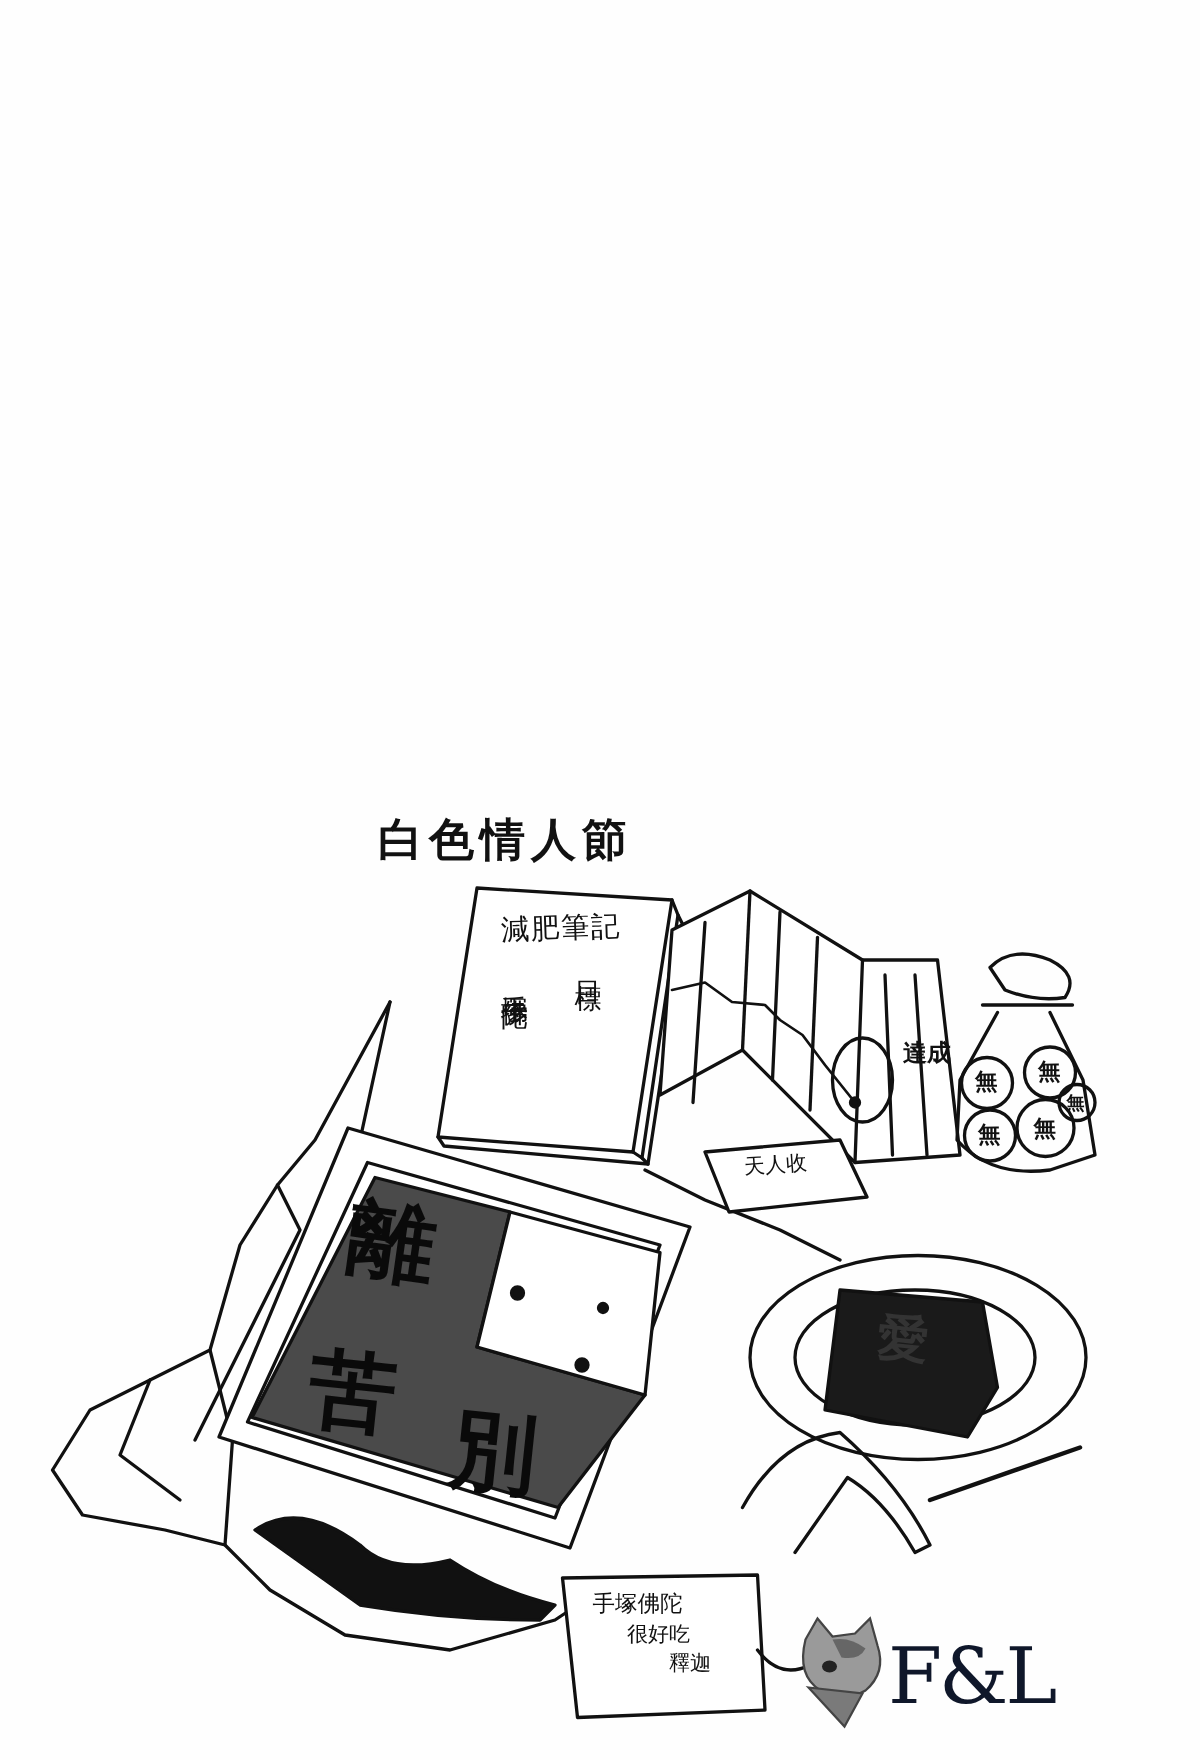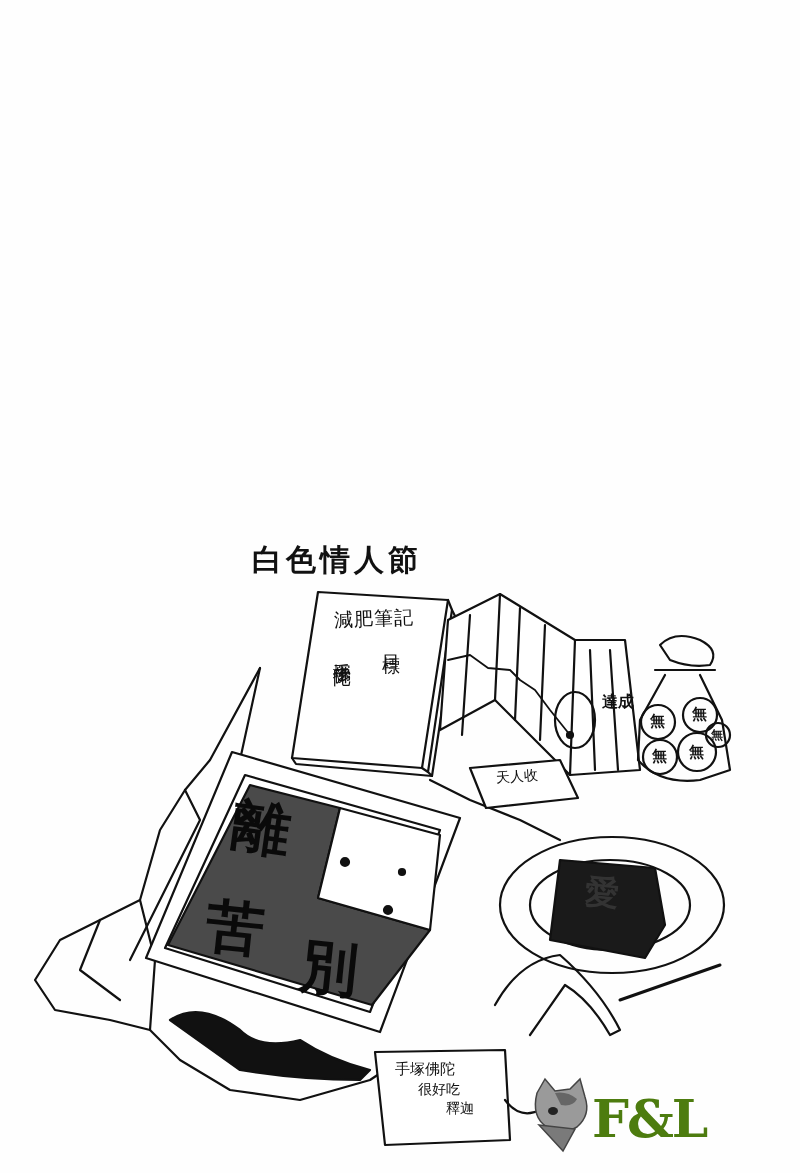--- a/index.html
+++ b/index.html
@@ -20,22 +20,22 @@
   .c1 { left: 232px; top: 790px; transform: rotate(8deg); }
   .c2 { left: 206px; top: 890px; transform: rotate(6deg); }
   .c3 { left: 300px; top: 930px; transform: rotate(6deg); }
   .cake-char { position: absolute; left: 585px; top: 870px; font-size: 34px; font-weight: bold; color: #333;
                transform: rotate(6deg); font-family: "DejaVu Sans", sans-serif; }
   .card-line { position: absolute; font-family: "DejaVu Serif", serif; font-size: 15px; }
   .cl1 { left: 395px; top: 1060px; }
   .cl2 { left: 418px; top: 1081px; font-size: 14px; font-family: Liberation Mono, monospace; }
   .cl3 { left: 446px; top: 1100px; font-size: 14px; }
   .coin { position: absolute; font-size: 15px; font-weight: bold; font-family: "DejaVu Serif", serif; }
-  .logo { position: absolute; left: 592px; top: 1088px; font-size: 52px; font-weight: bold;
-          font-family: "DejaVu Serif", serif; color: #4d7c0f; letter-spacing: -2px; }
+  .logo { position: absolute; left: 592px; top: 1088px; font-size: 52px; font-weight: normal;
+          font-family: "DejaVu Serif", serif; color: #0f172a; letter-spacing: -2px; }
 </style>
 </head>
 <body>
 
 <div class="page">
 
   <svg class="art" width="800" height="1173" viewBox="0 0 800 1173" fill="none" stroke="#111" stroke-width="2.2" stroke-linejoin="round" stroke-linecap="round">
 
     <g>
       <path d="M260 668 L210 760 L185 790 L160 830 L140 900 L100 920 L60 940 L35 980 L55 1010 L110 1020 L150 1030 L180 1060 L230 1090 L300 1100 L370 1080 L400 1060"></path>

